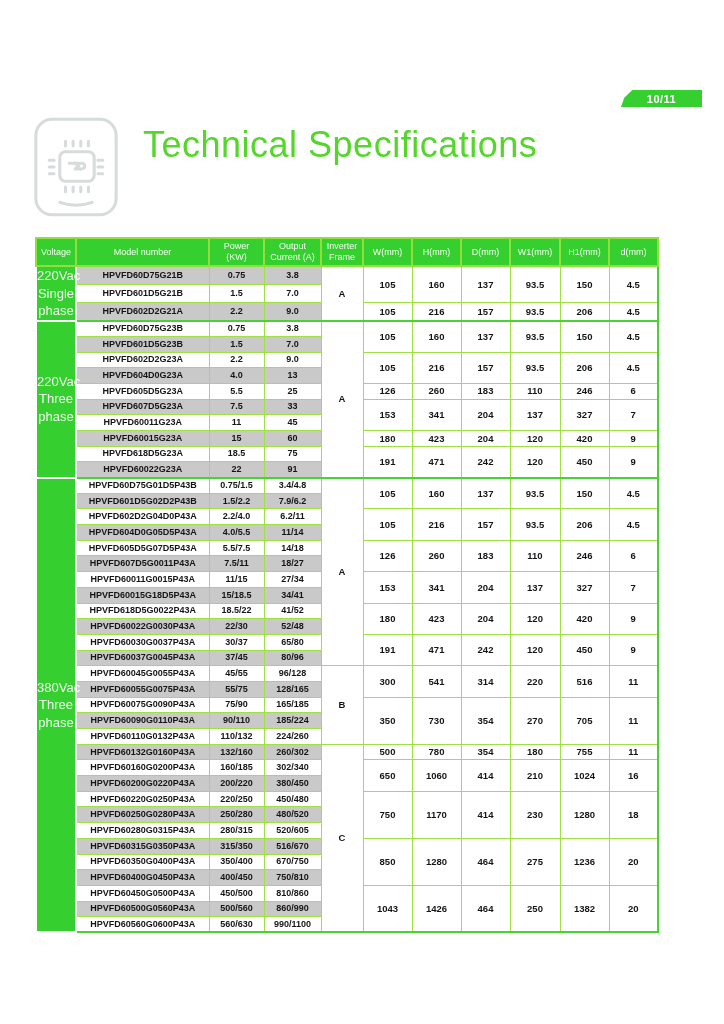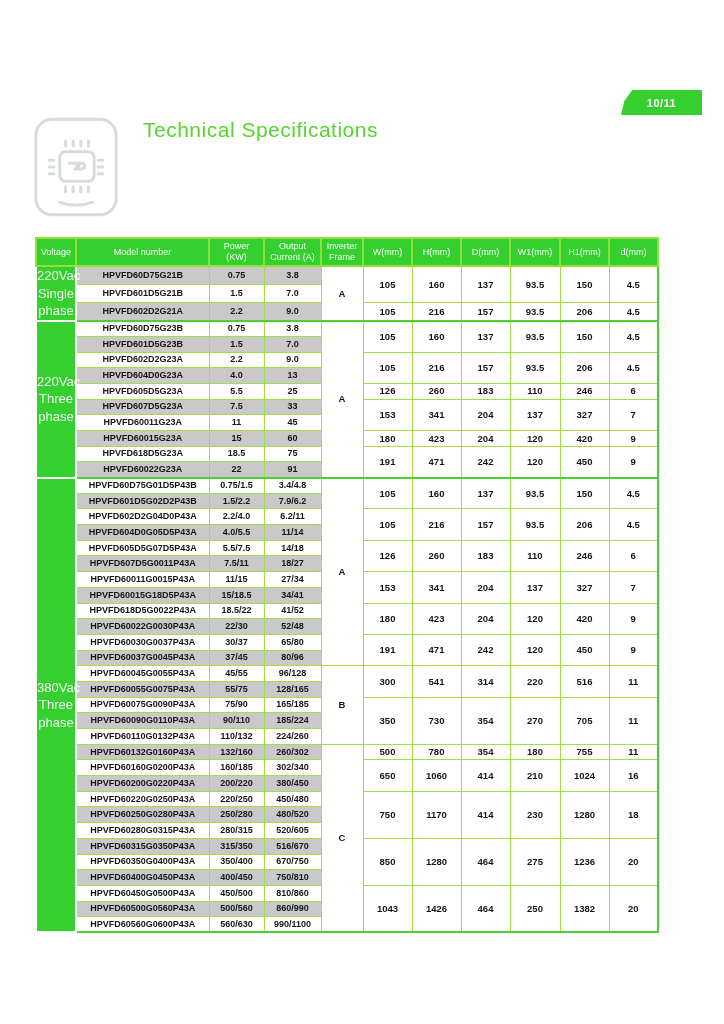--- a/index.html
+++ b/index.html
@@ -1,31 +1,31 @@
 <!DOCTYPE html>
 <html><head>
 <meta charset="utf-8">
 <style>
   * { box-sizing: border-box; }
   body { margin: 0; background: #ffffff; font-family: "Liberation Sans", sans-serif; }
   .page { position: relative; width: 724px; height: 1024px; background: #ffffff; overflow: hidden; }
 
   .badge {
-    position: absolute; top: 90px; right: 22px; width: 81px; height: 25px;
+    position: absolute; top: 90px; right: 22px; width: 81px; height: 17px;
     background: #35d02f; color: #ffffff; font-size: 11px; font-weight: bold;
     display: flex; align-items: center; justify-content: center;
     clip-path: polygon(14% 0, 100% 0, 100% 100%, 0 100%, 4% 45%);
     letter-spacing: 0.5px;
   }
 
   .header-block { position: absolute; left: 33px; top: 116px; display: flex; align-items: flex-start; }
   .chip-icon { width: 86px; height: 102px; flex: 0 0 auto; }
   .title {
-    margin-left: 24px; margin-top: 2px;
-    font-size: 21px; color: #55d62b; font-weight: 400; letter-spacing: 0.5px;
+    margin-left: 24px; margin-top: 8px;
+    font-size: 36px; color: #55d62b; font-weight: 400; letter-spacing: 0.5px;
     white-space: nowrap;
   }
 
   table.spec-table {
     position: absolute; left: 35px; top: 237px; width: 623px;
     border-collapse: collapse; table-layout: fixed;
     border: 2px solid #49d232;
   }
   .spec-table th {
     background: #35d02f; color: #f6fff4; font-weight: 400;

